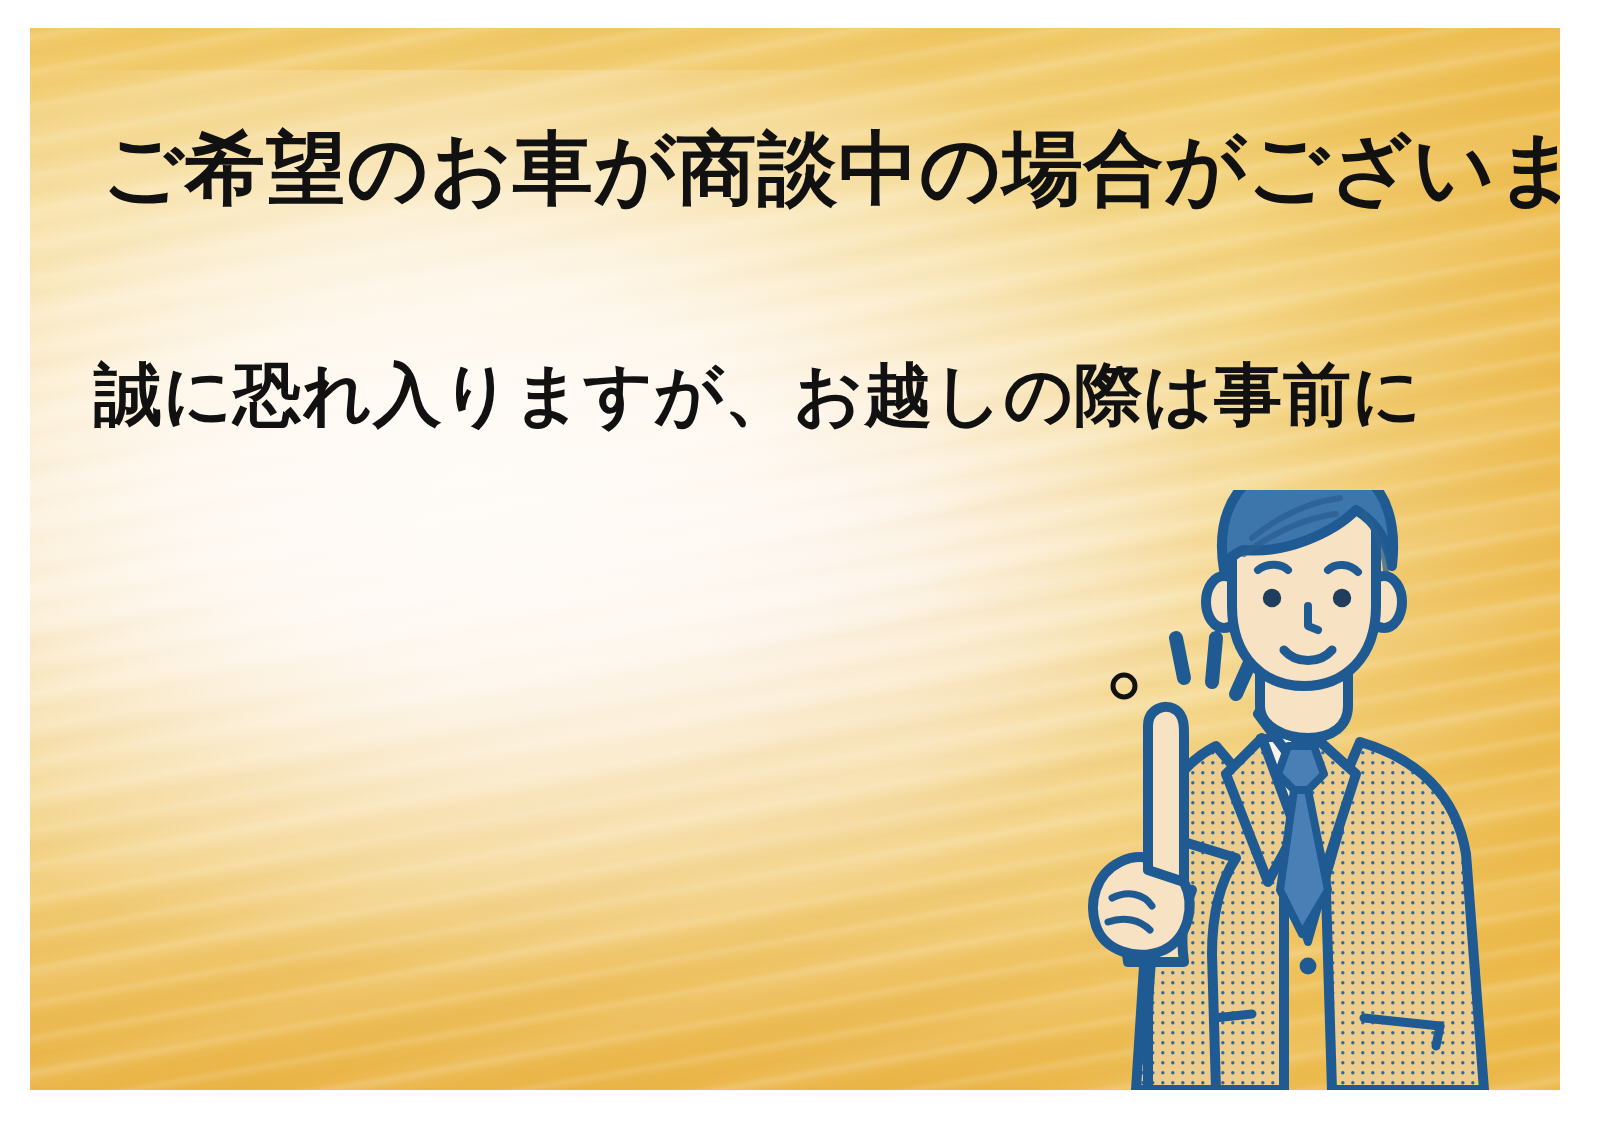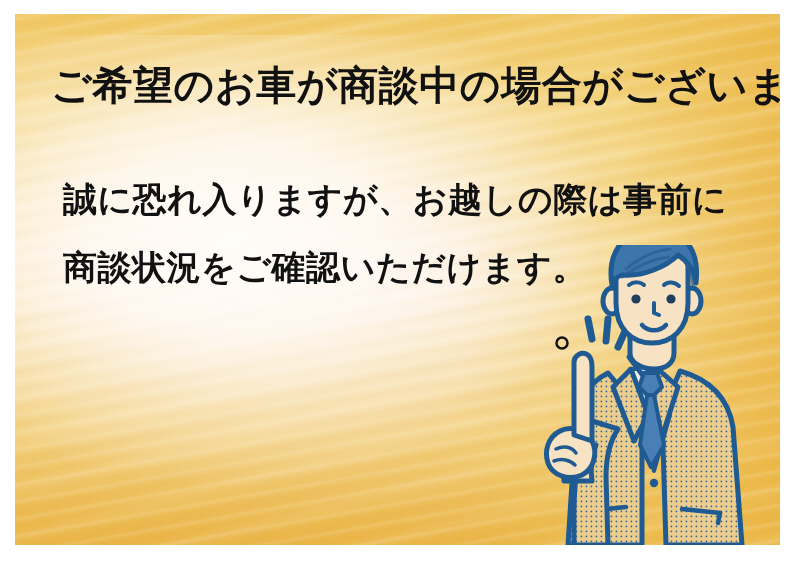--- a/index.html
+++ b/index.html
@@ -129,23 +129,24 @@
     font-size: 40px;
     line-height: 1.15;
     font-weight: 700;
     letter-spacing: 0.5px;
     color: #111111;
     white-space: nowrap;
   }
 
   .body-lines {
     position: absolute;
-    left: 48px;
+    left: 32px;
     top: 168px;
     width: 700px;
+    font-family: Liberation Serif, serif;
   }
   .body-line {
     font-size: 34px;
     line-height: 1.0;
     font-weight: 700;
     letter-spacing: 0.5px;
     color: #111111;
     white-space: nowrap;
     margin-bottom: 34px;
   }
@@ -172,21 +173,20 @@
     <div class="bg-bottom"></div>
     <div class="bg-right"></div>
     <div class="bg-streaks"></div>
     <div class="bg-streaks2"></div>
     <div class="bg-wash"></div>
 
     <div class="headline">ご希望のお車が商談中の場合がございます</div>
 
     <div class="body-lines">
       <div class="body-line">誠に恐れ入りますが、お越しの際は事前に</div>
-      <div class="body-line">商談状況をご確認いただけます。</div>
     </div>
 
     <div class="figure">
       <svg viewBox="0 0 250 300" xmlns="http://www.w3.org/2000/svg" aria-hidden="true">
         <defs>
           <pattern id="suitdots" width="5" height="5" patternUnits="userSpaceOnUse">
             <rect width="5" height="5" fill="#eccd8d"></rect>
             <circle cx="1.4" cy="1.4" r="0.85" fill="#2f6799"></circle>
           </pattern>
           <clipPath id="bodyclip">

